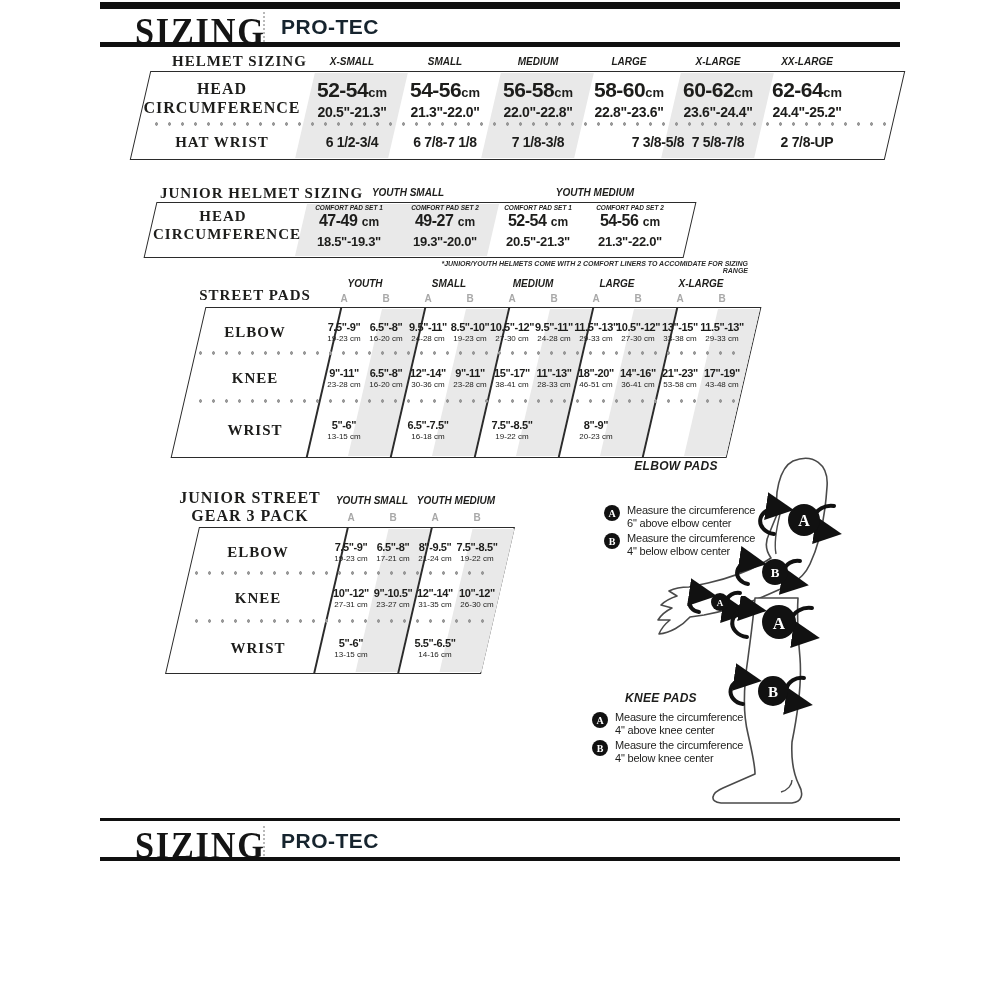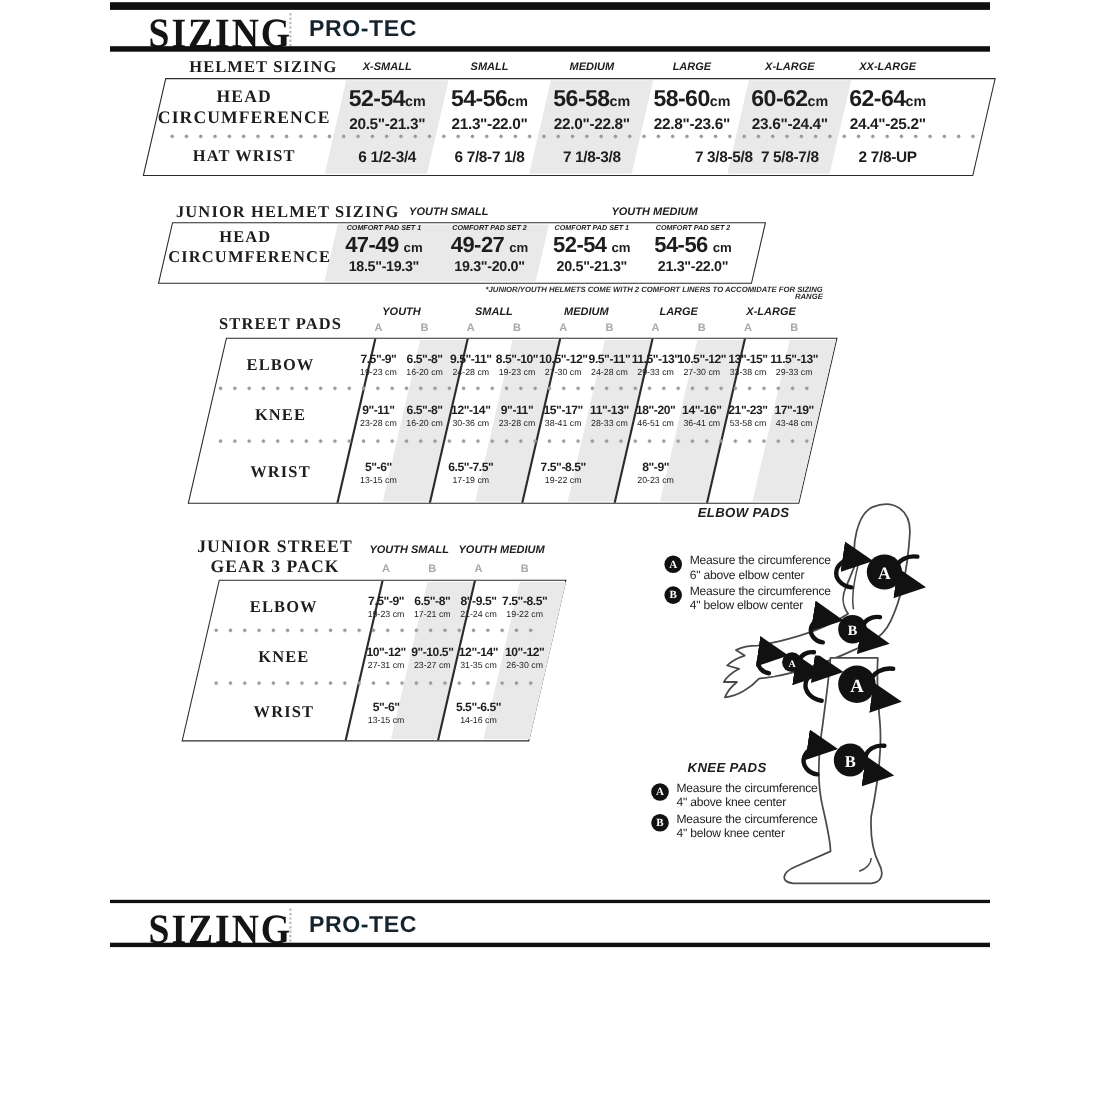--- a/index.html
+++ b/index.html
@@ -11,21 +11,21 @@
   .slab{font-family:"Liberation Serif",serif;font-weight:700;letter-spacing:1px;}
   .colhdr{font-size:10px;font-style:italic;font-weight:700;white-space:nowrap;}
   .skew{transform:skewX(-13deg);}
   .frame{border:1.6px solid #2b2b2b;background:#fff;box-sizing:border-box;}
   .shade{background:#e9e9e9;}
   .sep{width:1.6px;background:#2b2b2b;}
   .dots{background-image:radial-gradient(circle,#999 1.5px,rgba(0,0,0,0) 1.9px);
         background-size:13px 6px;background-repeat:repeat-x;height:6px;}
   .cmval{font-size:21px;font-weight:700;letter-spacing:-0.5px;}
   .cmunit{font-size:13px;font-weight:700;}
-  .cmval2{font-size:20px;font-weight:700;letter-spacing:-0.5px;}
+  .cmval2{font-size:16px;font-weight:700;letter-spacing:-0.5px;}
   .cmunit2{font-size:12px;font-weight:700;}
   .inval{font-size:14px;font-weight:700;letter-spacing:-0.3px;white-space:nowrap;}
   .pin{font-size:11px;font-weight:700;letter-spacing:-0.4px;white-space:nowrap;}
   .pcm{font-size:8px;font-weight:400;margin-top:1px;white-space:nowrap;}
   .ab{font-size:10px;font-weight:700;color:#a8a8a8;}
   .padset{font-size:6.5px;font-style:italic;font-weight:700;white-space:nowrap;}
   .fnote{font-size:7px;font-style:italic;font-weight:700;color:#2b2b2b;}
   .padti{font-size:12px;font-style:italic;font-weight:700;letter-spacing:.3px;}
   .mtxt{font-size:11px;font-weight:400;letter-spacing:-0.2px;line-height:13px;white-space:nowrap;}
   .badge{background:#111;color:#fff;border-radius:50%;display:flex;align-items:center;
@@ -233,21 +233,21 @@
     <div class="pin">17"-19"</div>
     <div class="pcm">43-48 cm</div>
   </div>
 
 <div class="abs ctr" style="left:322px;top:419px;width:44px">
     <div class="pin">5"-6"</div>
     <div class="pcm">13-15 cm</div>
   </div>
 <div class="abs ctr" style="left:406px;top:419px;width:44px">
     <div class="pin">6.5"-7.5"</div>
-    <div class="pcm">17-19 cm</div>
+    <div class="pcm">16-18 cm</div>
   </div>
 <div class="abs ctr" style="left:490px;top:419px;width:44px">
     <div class="pin">7.5"-8.5"</div>
     <div class="pcm">19-22 cm</div>
   </div>
 <div class="abs ctr" style="left:574px;top:419px;width:44px">
     <div class="pin">8"-9"</div>
     <div class="pcm">20-23 cm</div>
   </div>
 

